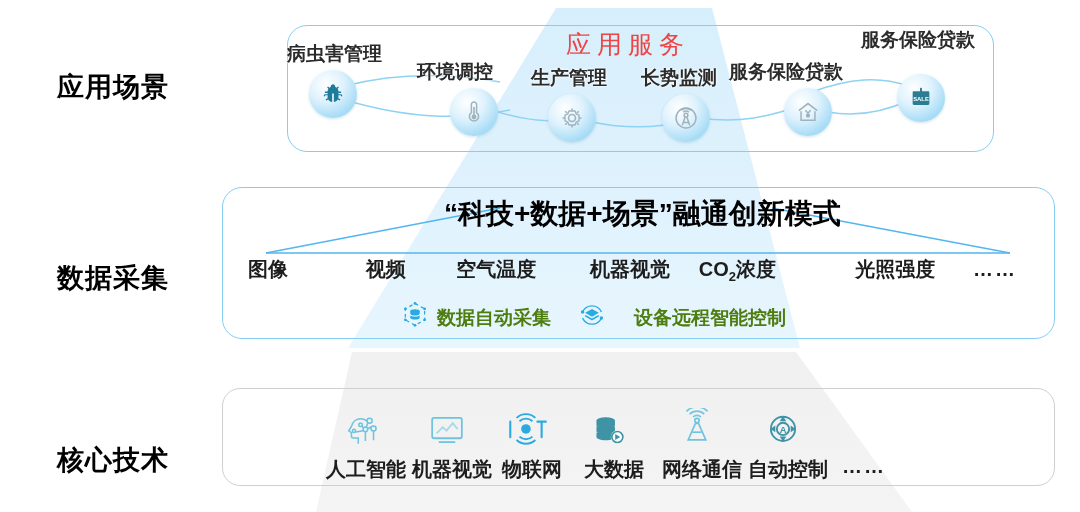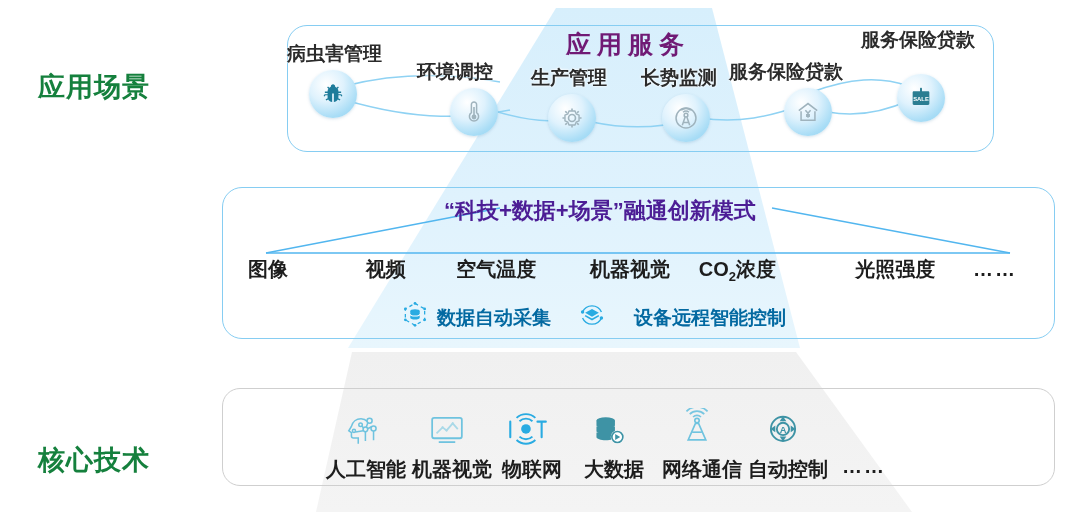--- a/index.html
+++ b/index.html
@@ -11,26 +11,27 @@
     position:relative;
   }
   .stage{position:absolute;left:0;top:0;width:1080px;height:512px;}
 
   
   .funnel-layer{position:absolute;left:0;top:0;width:1080px;height:512px;z-index:0;}
 
   
   .row-label{
     position:absolute;
-    color:#15803d;
+    color:#000000;
     font-size:27px;
     font-weight:bold;
     letter-spacing:1px;
     white-space:nowrap;
     line-height:1;
+    margin-left:19px;
   }
   #label-app{left:38px;top:74px;}
   #label-data{left:38px;top:265px;}
   #label-core{left:38px;top:447px;}
 
   
   .panel{position:absolute;box-sizing:border-box;z-index:2;}
   #panel-app{
     left:287px;top:25px;width:707px;height:127px;
     border:1.4px solid #86cdf2;border-radius:20px;
@@ -63,47 +64,47 @@
     width:48px;height:48px;border-radius:50%;
     background:radial-gradient(circle at 36% 30%, #ffffff 0%, #dff2fd 38%, #a9ddf6 72%, #8ed2f2 100%);
     box-shadow:0 1px 3px rgba(80,140,180,.25);
     display:flex;align-items:center;justify-content:center;
   }
   .node-circle svg{display:block;}
 
   
   #app-service-heading{
     position:absolute;left:566px;top:32px;
-    font-size:25px;font-weight:bold;color:#701a75;
+    font-size:25px;font-weight:normal;color:#ef4444;
     letter-spacing:6px;white-space:nowrap;z-index:4;line-height:1;
   }
 
   
   #data-title{
     position:absolute;left:444px;top:200px;
-    font-size:22px;font-weight:bold;color:#4c1d95;
+    font-size:28px;font-weight:bold;color:#000000;
     white-space:nowrap;z-index:4;line-height:1;
   }
   #data-items{
     position:absolute;left:248px;top:258px;width:782px;
     display:flex;align-items:baseline;z-index:4;
   }
   .data-item{
     font-size:20px;font-weight:bold;color:#1d1d1d;
     white-space:nowrap;line-height:1;
   }
   .data-item .sub{font-size:13px;vertical-align:sub;}
   .data-dots{font-size:20px;font-weight:bold;color:#1d1d1d;letter-spacing:2px;}
 
   #data-features{
     position:absolute;left:400px;top:300px;
     display:flex;align-items:center;gap:14px;z-index:4;
   }
   .feature{display:flex;align-items:center;gap:7px;}
-  .feature-label{font-size:19px;font-weight:bold;color:#0369a1;white-space:nowrap;line-height:1;}
+  .feature-label{font-size:19px;font-weight:bold;color:#4d7c0f;white-space:nowrap;line-height:1;}
 
   
   #core-items{
     position:absolute;left:318px;top:404px;
     display:flex;align-items:flex-end;z-index:4;
   }
   .core-item{
     display:flex;flex-direction:column;align-items:center;
     width:86px;
   }
@@ -152,20 +153,21 @@
       <path d="M345,100 C420,122 470,118 510,110"></path>
       <path d="M498,112 C540,124 560,122 588,116"></path>
       <path d="M592,122 C630,130 660,128 690,120"></path>
       <path d="M700,118 C740,124 770,116 800,106"></path>
       <path d="M828,112 C860,118 888,110 910,100"></path>
       <path d="M812,92 C850,78 880,76 908,86"></path>
     </g>
   </svg>
 
   <div class="row-label" id="label-app">应用场景</div>
+  <div class="row-label" id="label-data">数据采集</div>
   <div class="row-label" id="label-core">核心技术</div>
 
   <div class="panel" id="panel-app"></div>
   <div class="panel" id="panel-data"></div>
   <div class="panel" id="panel-core"></div>
 
   <div id="app-service-heading">应用服务</div>
 
   <div class="app-node" style="left:0;top:0;">
     <div class="app-caption" style="left:287px;top:44px;">病虫害管理</div>

